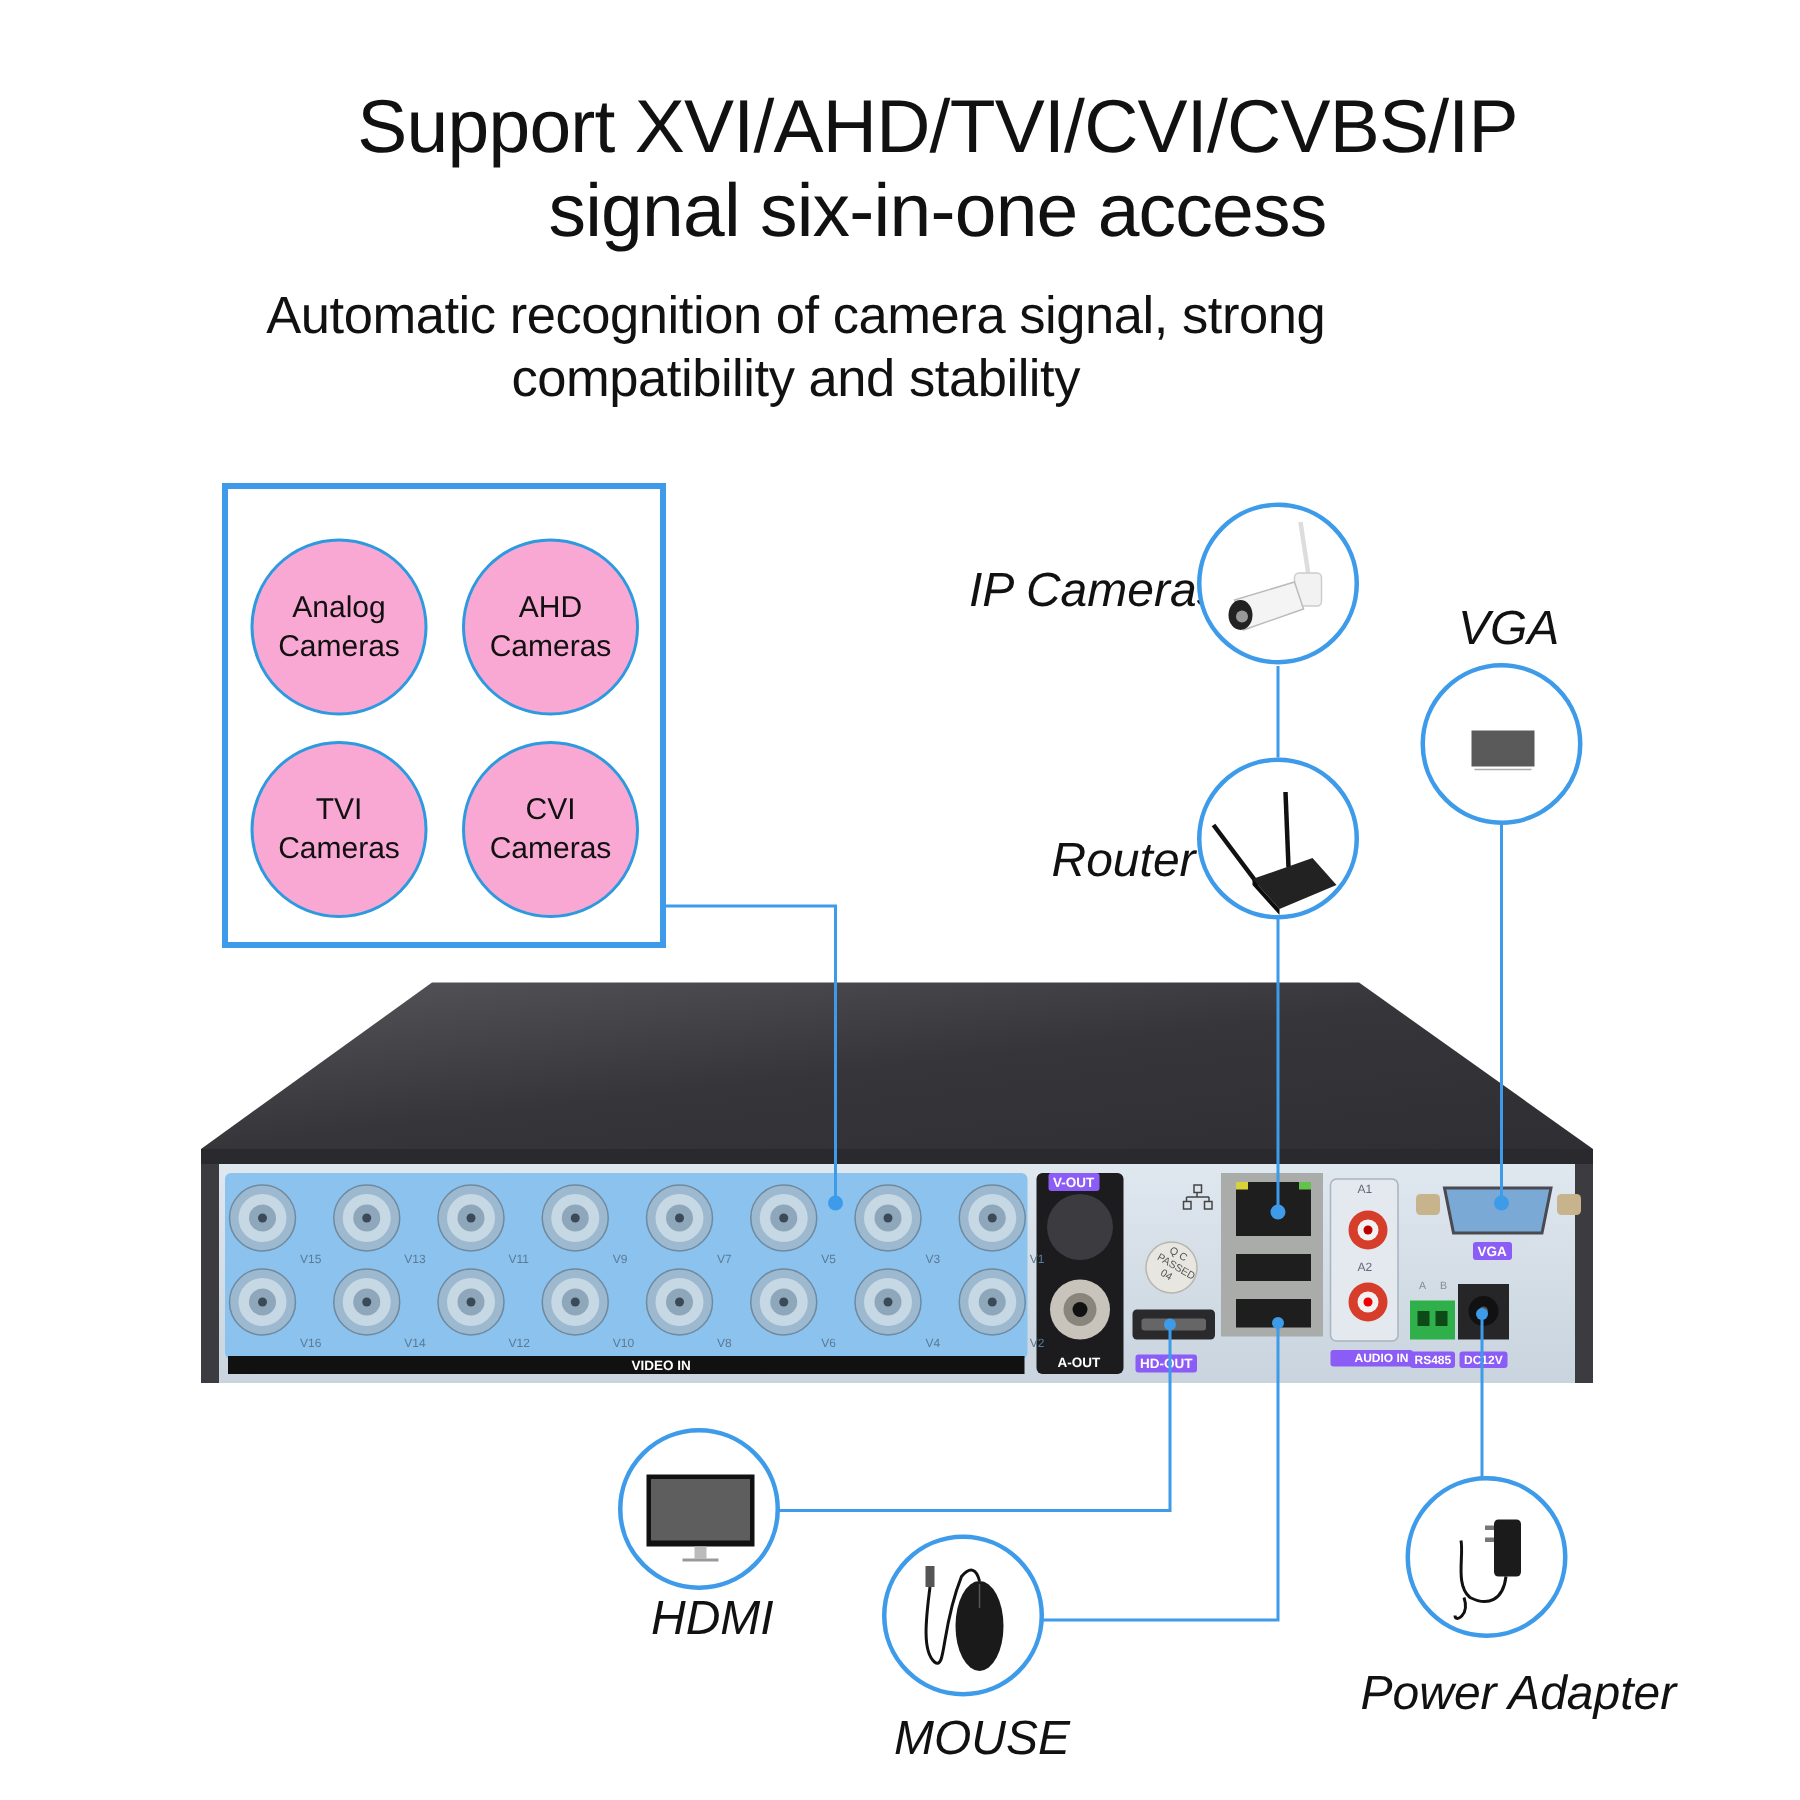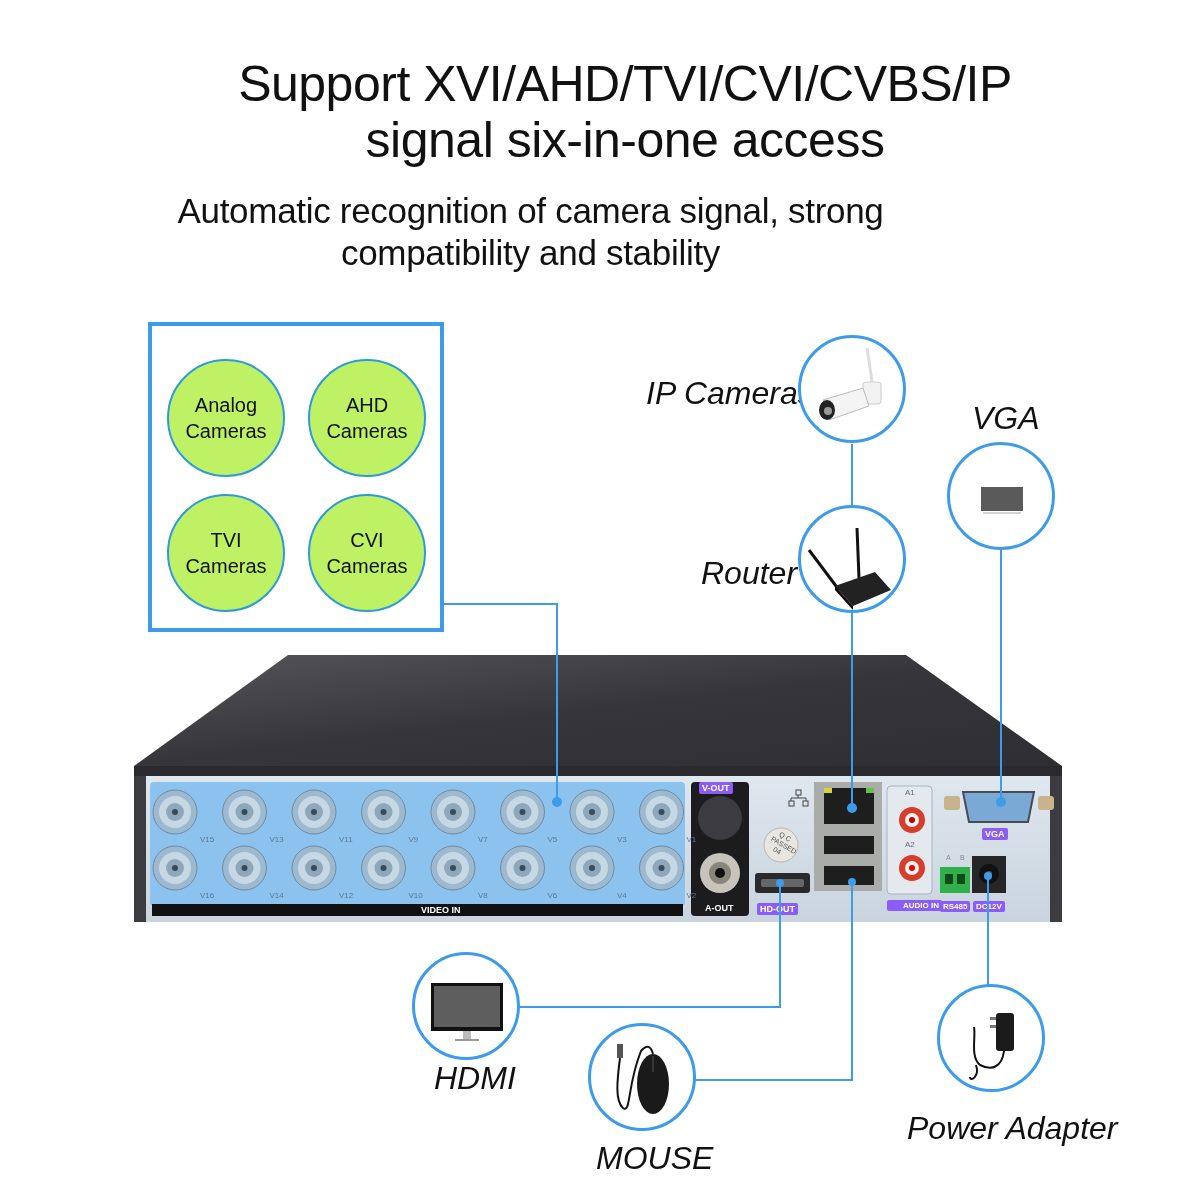--- a/index.html
+++ b/index.html
@@ -1,21 +1,21 @@
 <!DOCTYPE html>
 <html><head>
 <meta charset="utf-8">
 <style>
   html,body{margin:0;padding:0;background:#ffffff;}
   body{width:1200px;height:1200px;position:relative;overflow:hidden;font-family:"Liberation Sans","DejaVu Sans",sans-serif;color:#111;}
   .abs{position:absolute;}
   .title{left:12px;width:1200px;text-align:center;font-size:50px;line-height:56px;letter-spacing:-0.5px;font-weight:400;padding-left:13px;}
   .subtitle{left:0;width:1061px;text-align:center;font-size:35px;line-height:42px;letter-spacing:-0.3px;}
   .cam-box{left:148px;top:322px;width:296px;height:310px;border:4px solid #3d9be9;box-sizing:border-box;background:#fff;}
-  .cam-circle{width:118px;height:118px;border:2px solid #2d9ae0;border-radius:50%;box-sizing:border-box;display:flex;align-items:center;justify-content:center;text-align:center;font-size:20px;line-height:26px;position:absolute;background:#bef264;}
+  .cam-circle{width:118px;height:118px;border:2px solid #2d9ae0;border-radius:50%;box-sizing:border-box;display:flex;align-items:center;justify-content:center;text-align:center;font-size:20px;line-height:26px;position:absolute;background:#f9a8d4;}
   .dev-circle{width:108px;height:108px;border:3px solid #3d9be9;border-radius:50%;box-sizing:border-box;position:absolute;background:#fff;overflow:hidden;}
   .dev-label{font-size:32px;position:absolute;white-space:nowrap;font-style:italic;}
   svg.lines{position:absolute;left:0;top:0;}
   .dvr{position:absolute;}
   .port-label{position:absolute;background:#8b5cf6;color:#fff;font-size:9px;font-weight:bold;padding:1px 3px;border-radius:2px;white-space:nowrap;font-family:"Liberation Sans",sans-serif;}
   .vnum{position:absolute;font-size:8px;color:#5a7a95;}
 </style>
 </head>
 <body>
 

